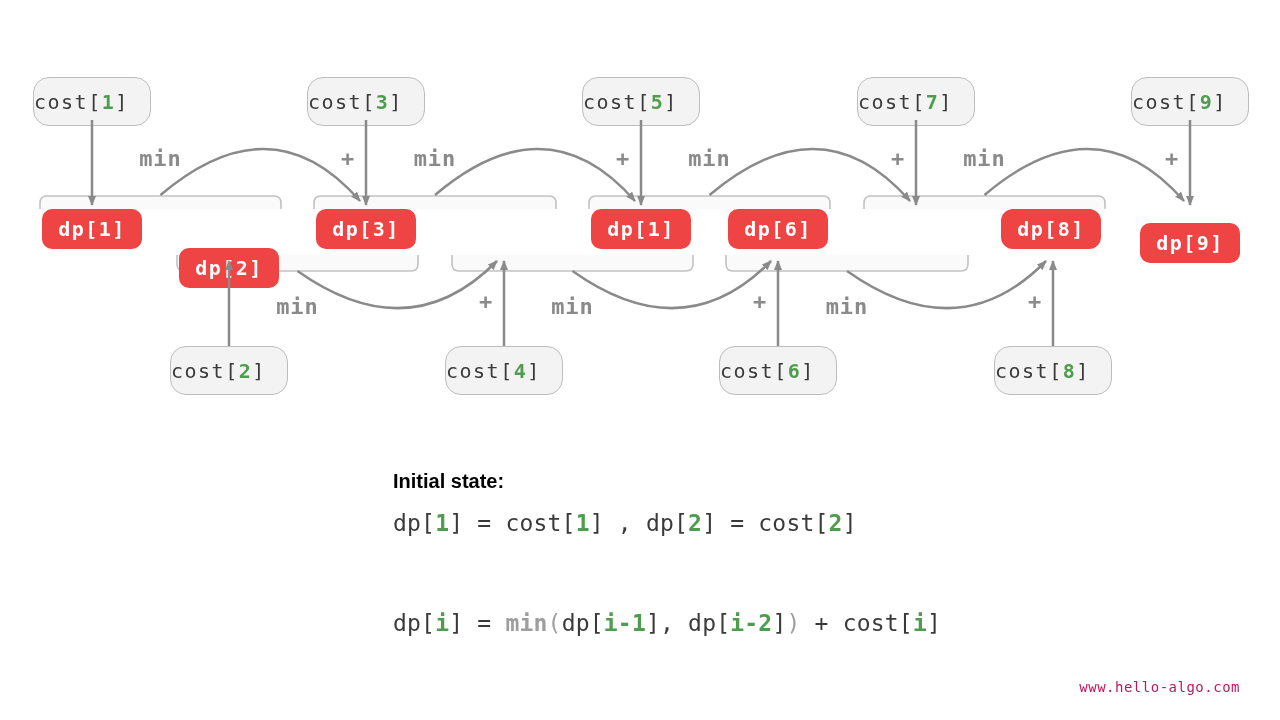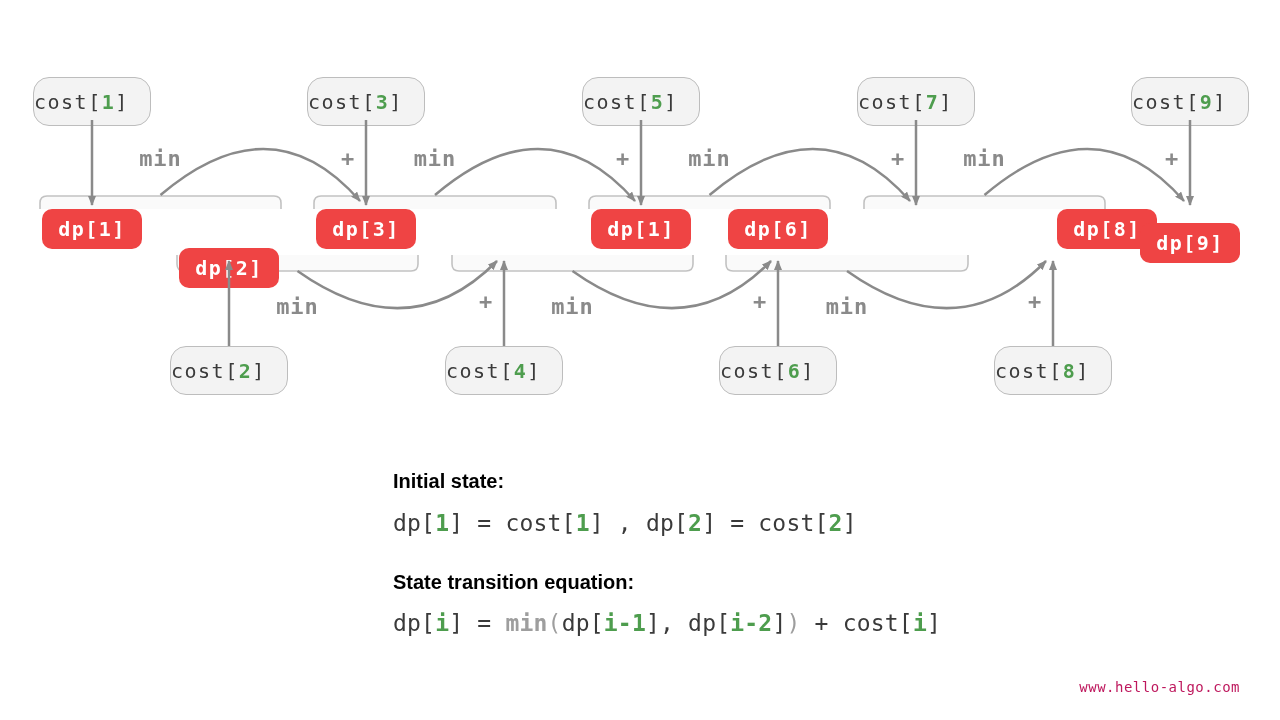--- a/index.html
+++ b/index.html
@@ -77,30 +77,29 @@
         <path d="M 709.5 195 Q 821.75 100 910 201" fill="none" stroke="#8a8a8a" stroke-width="2.5" stroke-linecap="butt" marker-end="url(#ah)"></path>
         <path d="M 984.5 195 Q 1096.25 100 1184 201" fill="none" stroke="#8a8a8a" stroke-width="2.5" stroke-linecap="butt" marker-end="url(#ah)"></path>
         <path d="M 297.5 271 Q 409.25 350 497 261" fill="none" stroke="#8a8a8a" stroke-width="2.5" stroke-linecap="butt" marker-end="url(#ah)"></path>
         <path d="M 572.5 271 Q 683.75 350 771 261" fill="none" stroke="#8a8a8a" stroke-width="2.5" stroke-linecap="butt" marker-end="url(#ah)"></path>
         <path d="M 847 271 Q 958.5 350 1046 261" fill="none" stroke="#8a8a8a" stroke-width="2.5" stroke-linecap="butt" marker-end="url(#ah)"></path>
       </g>
   </svg>
 
   <div class="note-heading" style="top:470px">Initial state:</div>
   <div class="equation" id="eq-initial" style="top:510px"><span class="eq-dark">dp[</span><span class="eq-green">1</span><span class="eq-dark">] = cost[</span><span class="eq-green">1</span><span class="eq-dark">] , dp[</span><span class="eq-green">2</span><span class="eq-dark">] = cost[</span><span class="eq-green">2</span><span class="eq-dark">]</span></div>
-  <div class="note-heading" style="top:571px">State transition equation:</div>
   <div class="equation" id="eq-transition" style="top:610px"><span class="eq-dark">dp[</span><span class="eq-green">i</span><span class="eq-dark">] = </span><span class="eq-gray bold">min</span><span class="eq-gray">(</span><span class="eq-dark">dp[</span><span class="eq-green">i-1</span><span class="eq-dark">], dp[</span><span class="eq-green">i-2</span><span class="eq-dark">]</span><span class="eq-gray">)</span><span class="eq-dark"> + cost[</span><span class="eq-green">i</span><span class="eq-dark">]</span></div>
 
   <div class="watermark">www.hello-algo.com</div>
 <div class="dp-box" style="left: 42px; top: 209px;">dp[1]</div>
     <div class="dp-box" style="left: 179px; top: 209px; margin-top: 39px;">dp[2]</div>
     <div class="dp-box" style="left: 316px; top: 209px;">dp[3]</div>
     <div class="dp-box" style="left: 591px; top: 209px;">dp[1]</div>
     <div class="dp-box" style="left: 728px; top: 209px;">dp[6]</div>
-    <div class="dp-box" style="left: 1057px; top: 209px;">dp[8]</div>
+    <div class="dp-box" style="left: 1001px; top: 209px; border-radius: 12px;">dp[8]</div>
     <div class="dp-box" style="left: 1140px; top: 223px;">dp[9]</div>
     <div class="cost-box" style="left: 33px; top: 77px;">
       <span>cost[</span>
       <span class="idx">1</span>
       <span>]</span>
     </div>
     <div class="cost-box" style="left: 307px; top: 77px;">
       <span>cost[</span>
       <span class="idx">3</span>
       <span>]</span>

